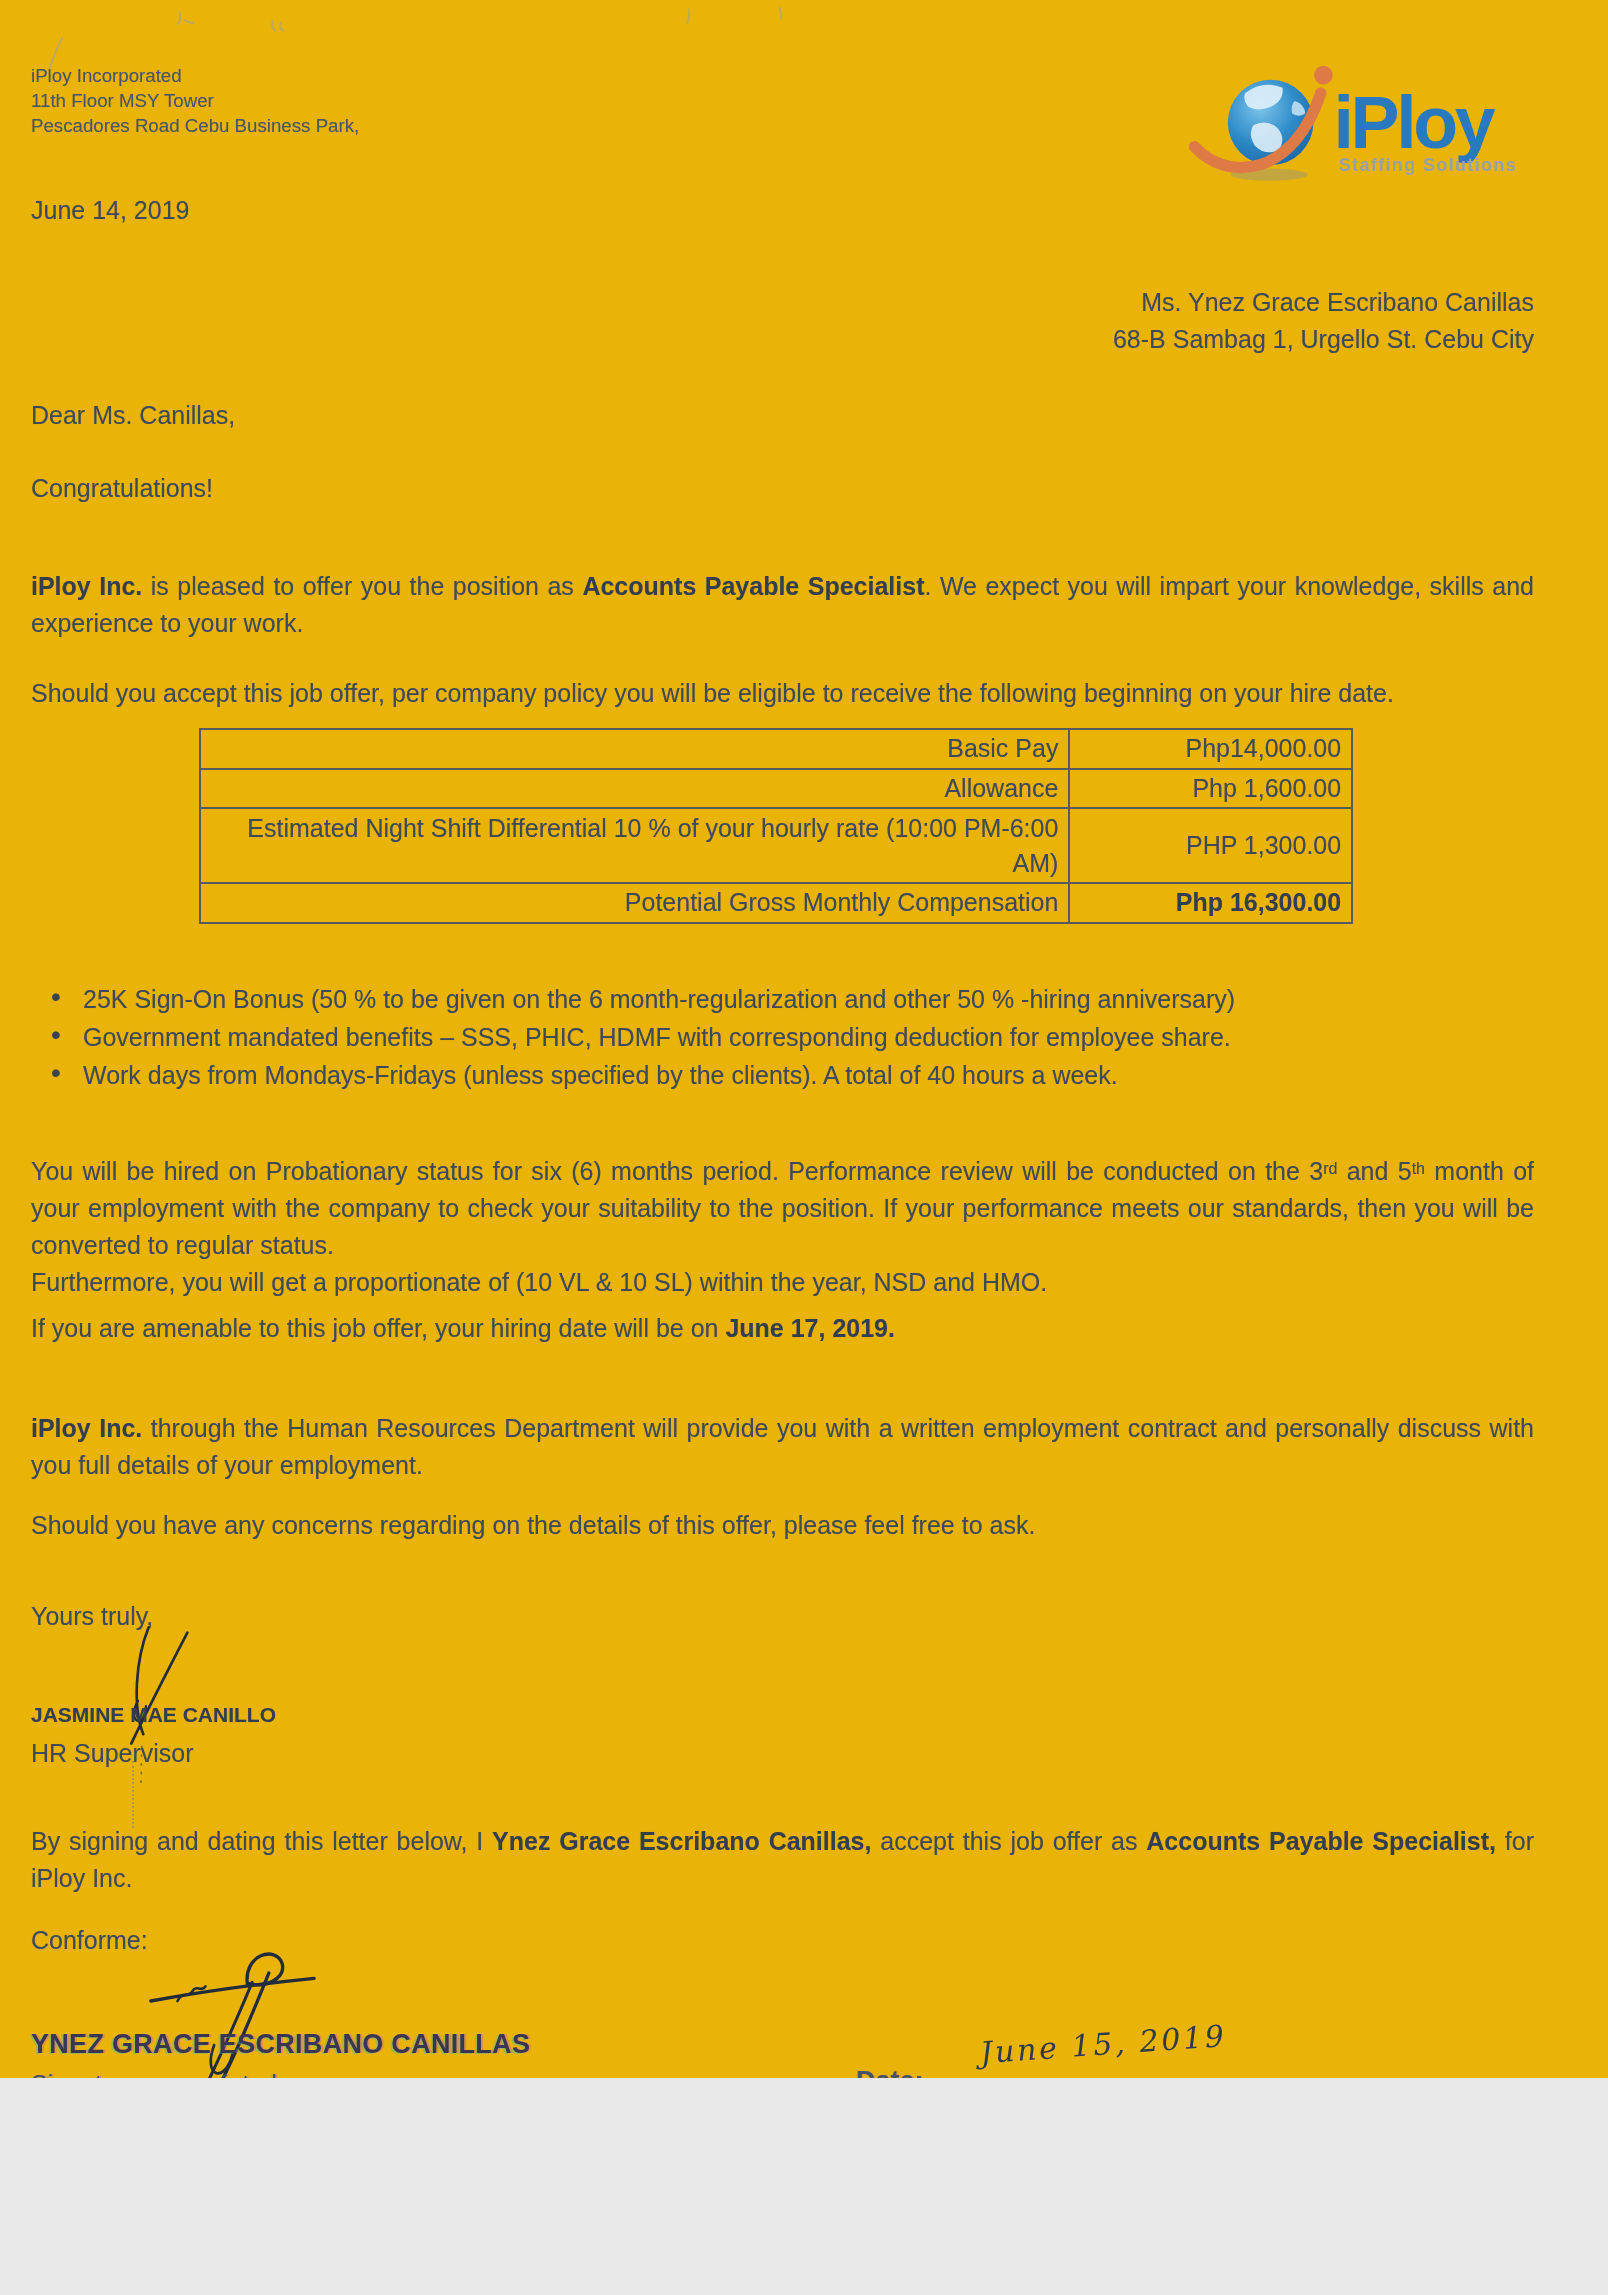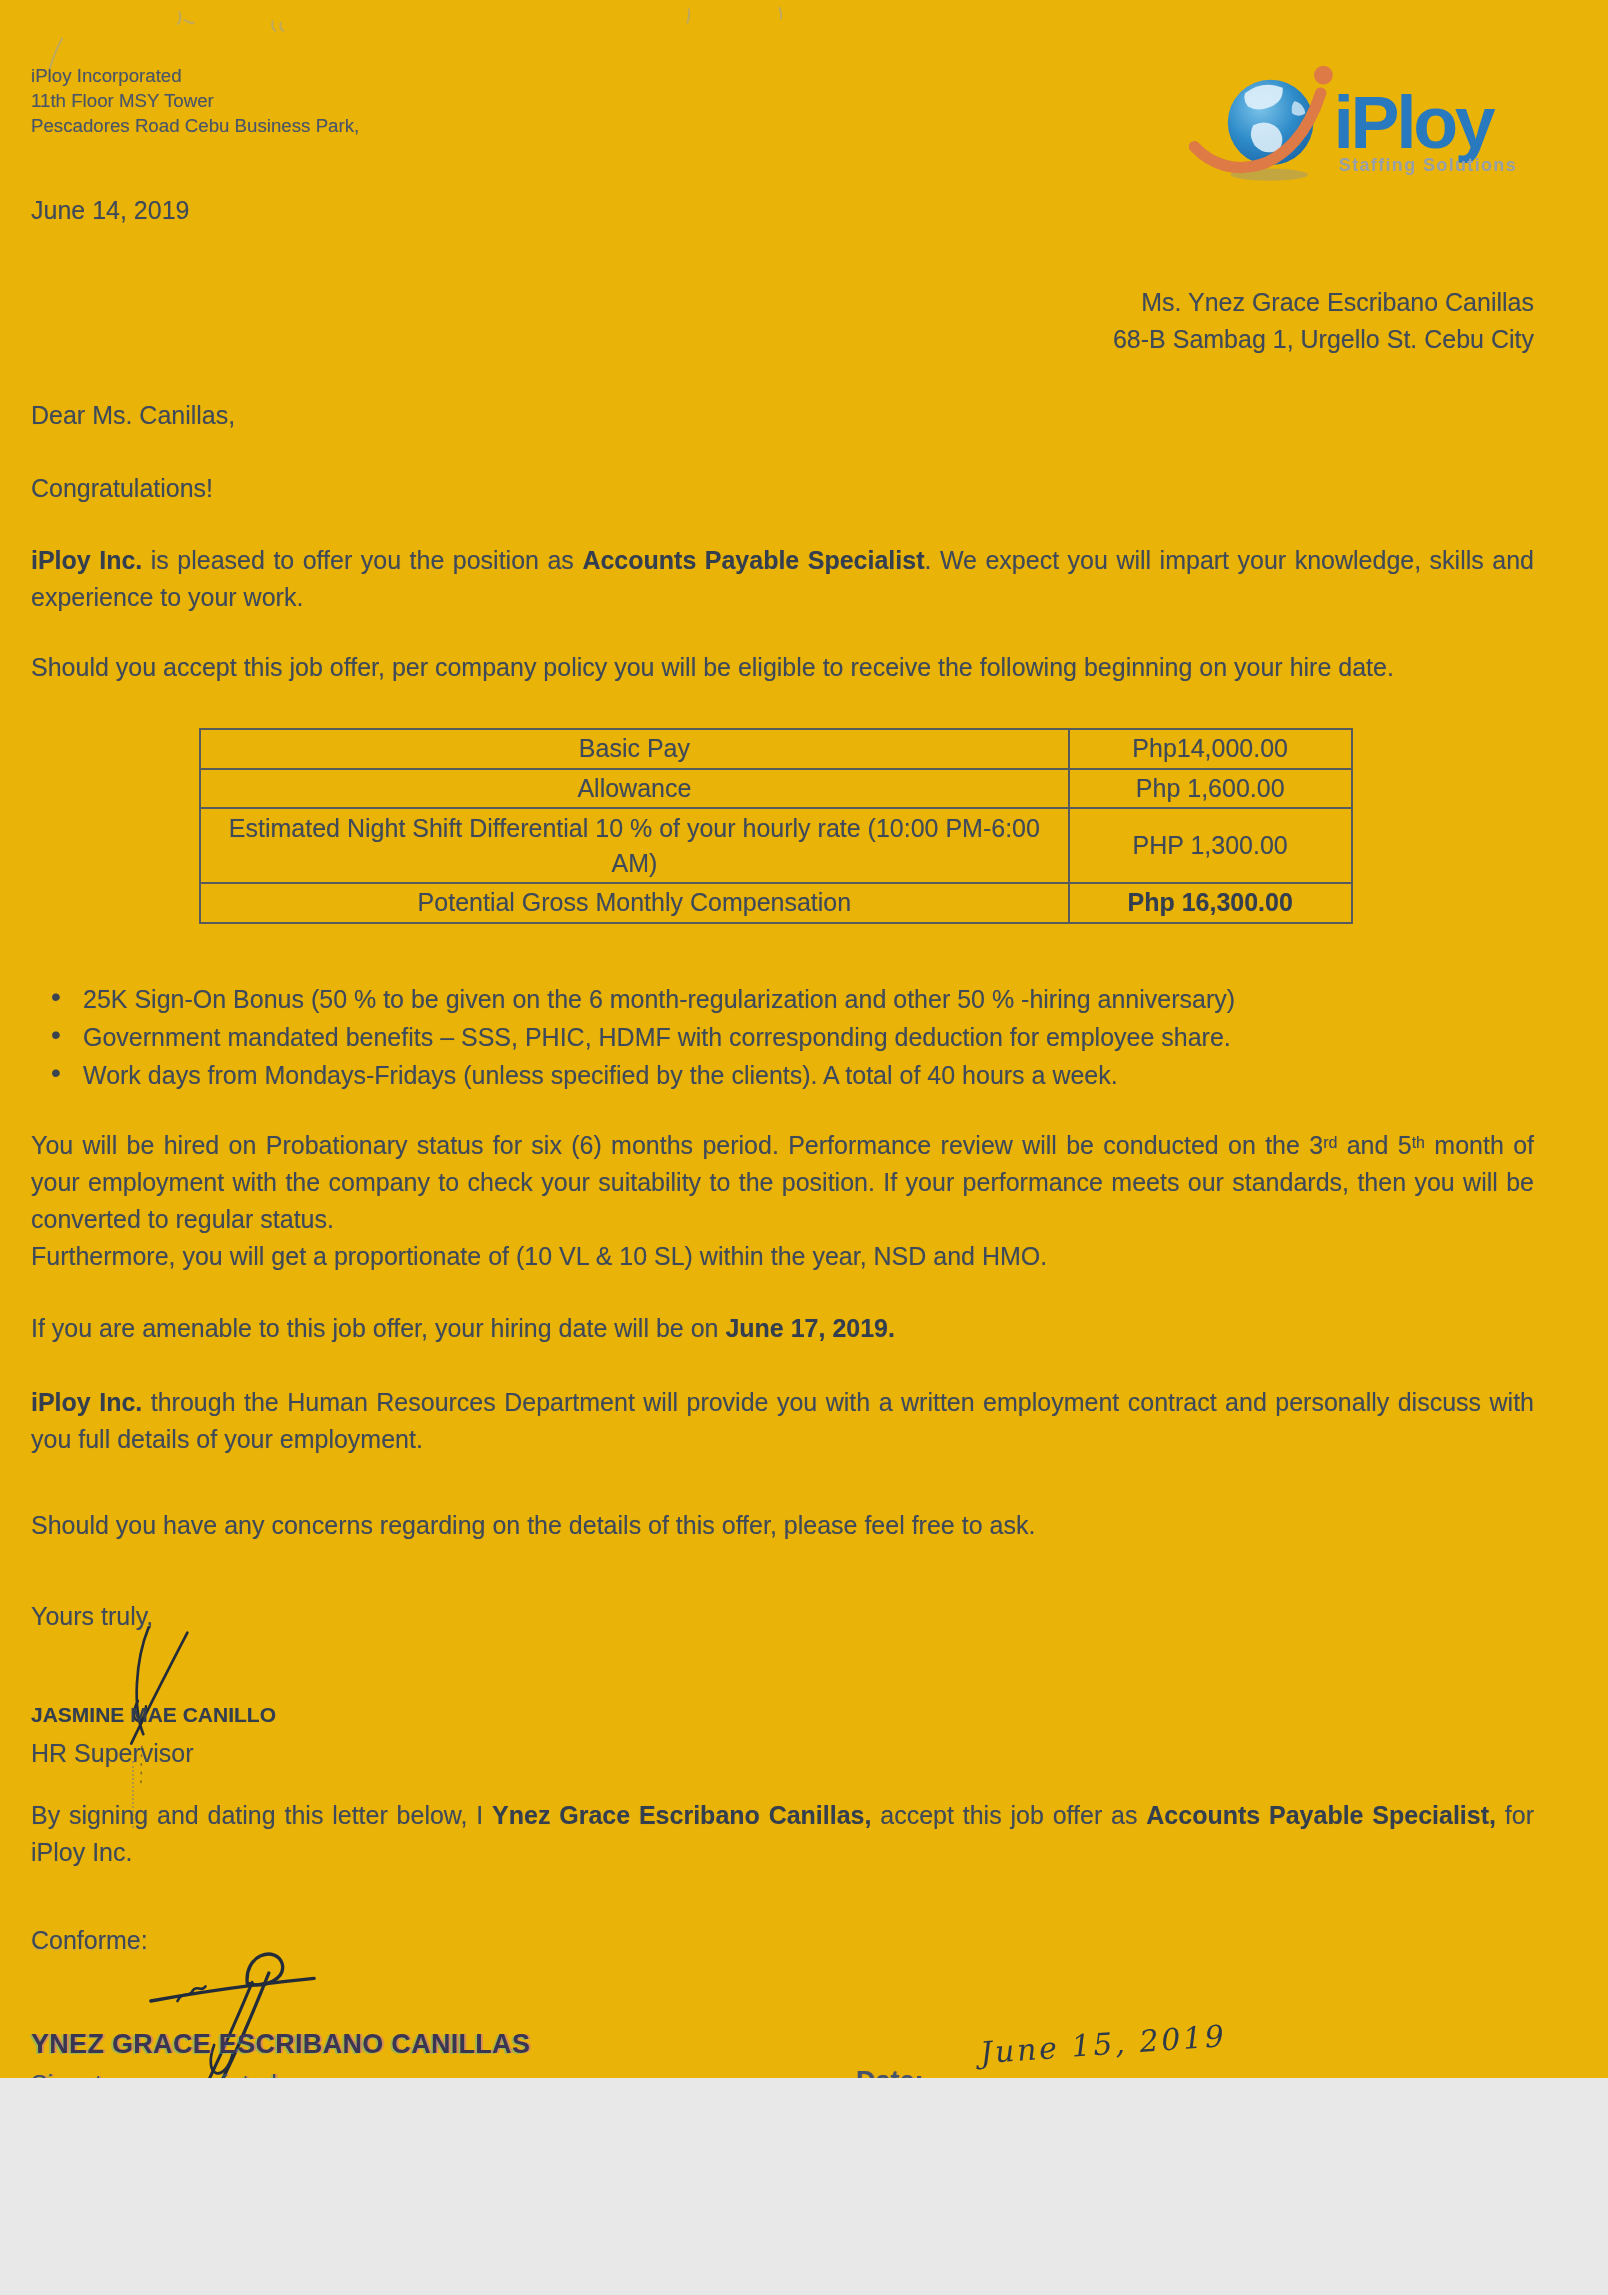--- a/index.html
+++ b/index.html
@@ -2,40 +2,40 @@
 <html style="font-size:10.7px"><head>
 <meta charset="utf-8">
 <style>
   html,body{margin:0;padding:0;background:#e8e8e8;}
   .page{
     position:relative;width:1609px;height:2078px;background:#eab308;
     font-family:"Liberation Sans",sans-serif;color:#3e4a59;overflow:hidden;
   }
   .blk{position:absolute;left:31px;right:75px;font-size:25px;line-height:37px;
        text-shadow:0 0 0.7px rgba(62,74,89,.35);}
-  .just{text-align:justify;}
+  .just{text-align:justify;margin-top:26px;}
   b,.bold{font-weight:700;color:#333e4e;}
   sup{font-size:16px;line-height:0;vertical-align:6px;}
 
   
   .addr{top:63px;font-size:18.7px;line-height:25px;color:#49566a;}
   .logo{position:absolute;left:1189px;top:61px;width:341px;height:127px;}
   .dateline{top:192px;}
 
   .recipient{top:284px;text-align:right;}
   .salutation{top:397px;}
   .congrats{top:470px;}
 
   .p-offer{top:542px;}
   .p-policy{top:649px;}
 
   
   table.comp{position:absolute;left:199px;top:728px;width:1110px;
     border-collapse:collapse;table-layout:fixed;font-size:25px;color:#3e4a59;}
-  table.comp td{border:2px solid #565b60;text-align:center;vertical-align:middle;
+  table.comp td{border:2px solid #565b60;text-align:right;vertical-align:middle;
     padding:1.3px 9.4px;line-height:35px;text-shadow:0 0 0.7px rgba(62,74,89,.35);}
   .col-label{width:848px;}
   .col-value{width:262px;}
   tr.r1{height:39px;} tr.r2{height:37px;} tr.r3{height:75px;} tr.r4{height:39px;}
 
   
   .benefits{top:976px;}
   .benefits ul{margin:4px;padding:0 0 0 48px;list-style:none;}
   .benefits li{position:relative;line-height:38px;}
   .benefits li::before{content:"•";position:absolute;left:-32px;top:-2px;

